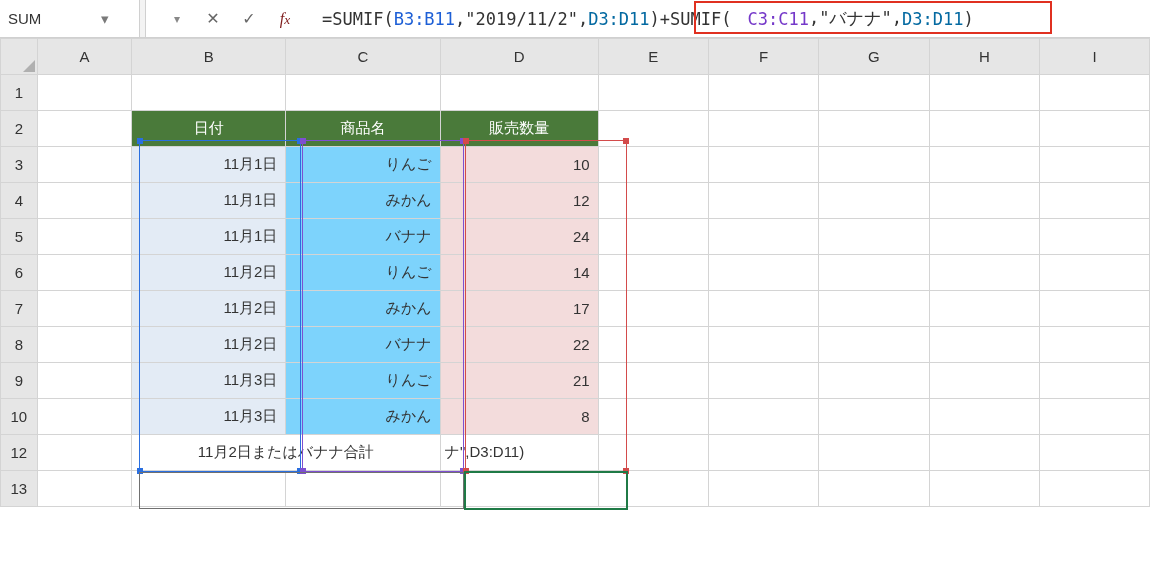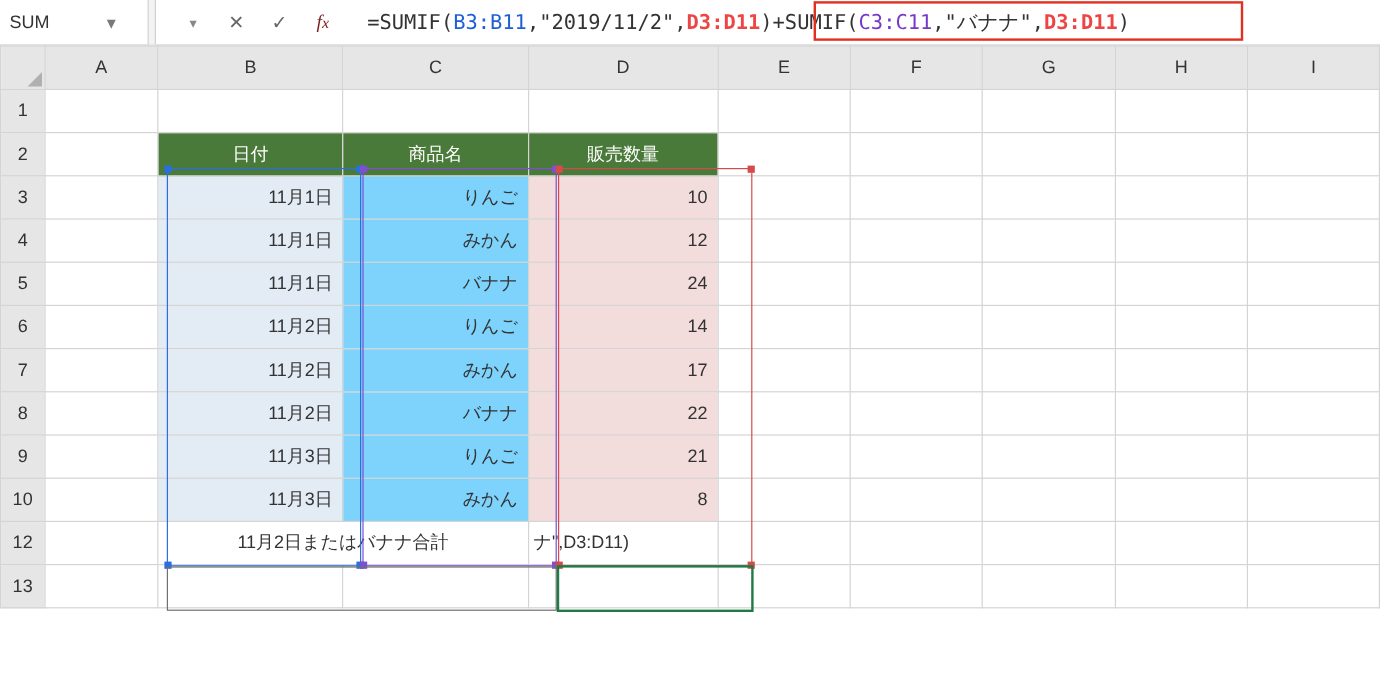--- a/index.html
+++ b/index.html
@@ -16,21 +16,21 @@
 
   
   .formula-row {
     display: flex;
     align-items: stretch;
     height: 38px;
     border-bottom: 1px solid #d0d0d0;
     background: #fff;
   }
   .name-box {
-    width: 124px;
+    width: 140px;
     display: flex;
     align-items: center;
     border-right: 1px solid #d0d0d0;
     position: relative;
     padding: 0 8px;
     gap: 18px;
   }
   .name-box span {
     flex: 1;
     font-size: 15px;
@@ -56,22 +56,22 @@
     flex: 1;
     display: flex;
     align-items: center;
     padding: 0 0 0 16px;
     font-size: 17px;
     font-family: "Consolas","Yu Gothic",monospace;
     white-space: nowrap;
     position: relative;
   }
   .tok-ref1 { color: #1d5fd6; }
-  .tok-ref2 { color: #ef4444; font-weight: bold; }
-  .tok-ref3 { color: #7538c9; }
+  .tok-ref2 { color: #0369a1; }
+  .tok-ref3 { color: #7538c9; margin-left: 16px; }
   .annotation-box {
     position: absolute;
     border: 2px solid #e03020;
     pointer-events: none;
   }
 
   
   .sheet-wrap { position: relative; }
   .sheet {
     border-collapse: collapse;

